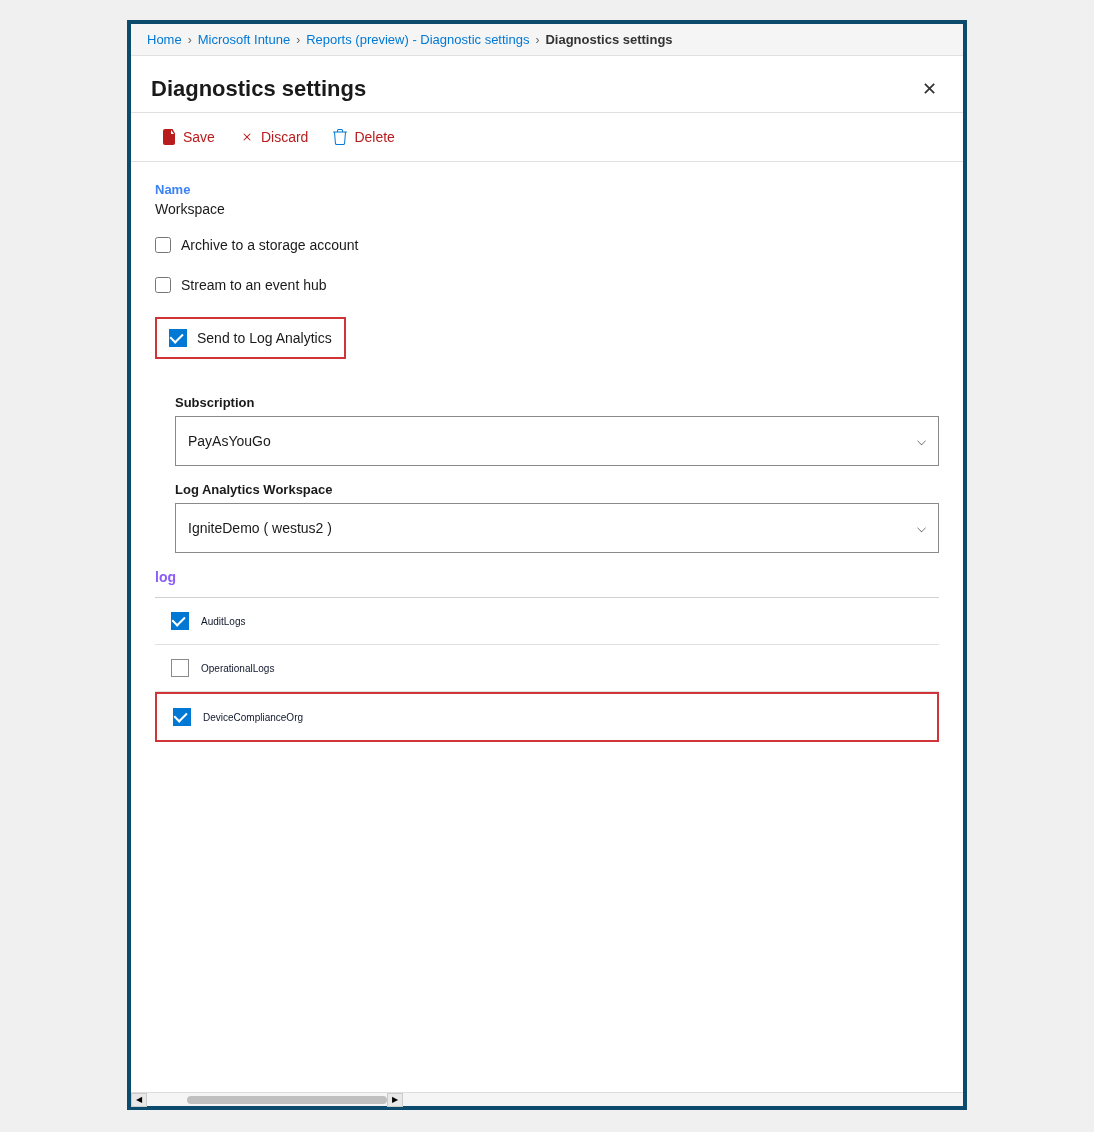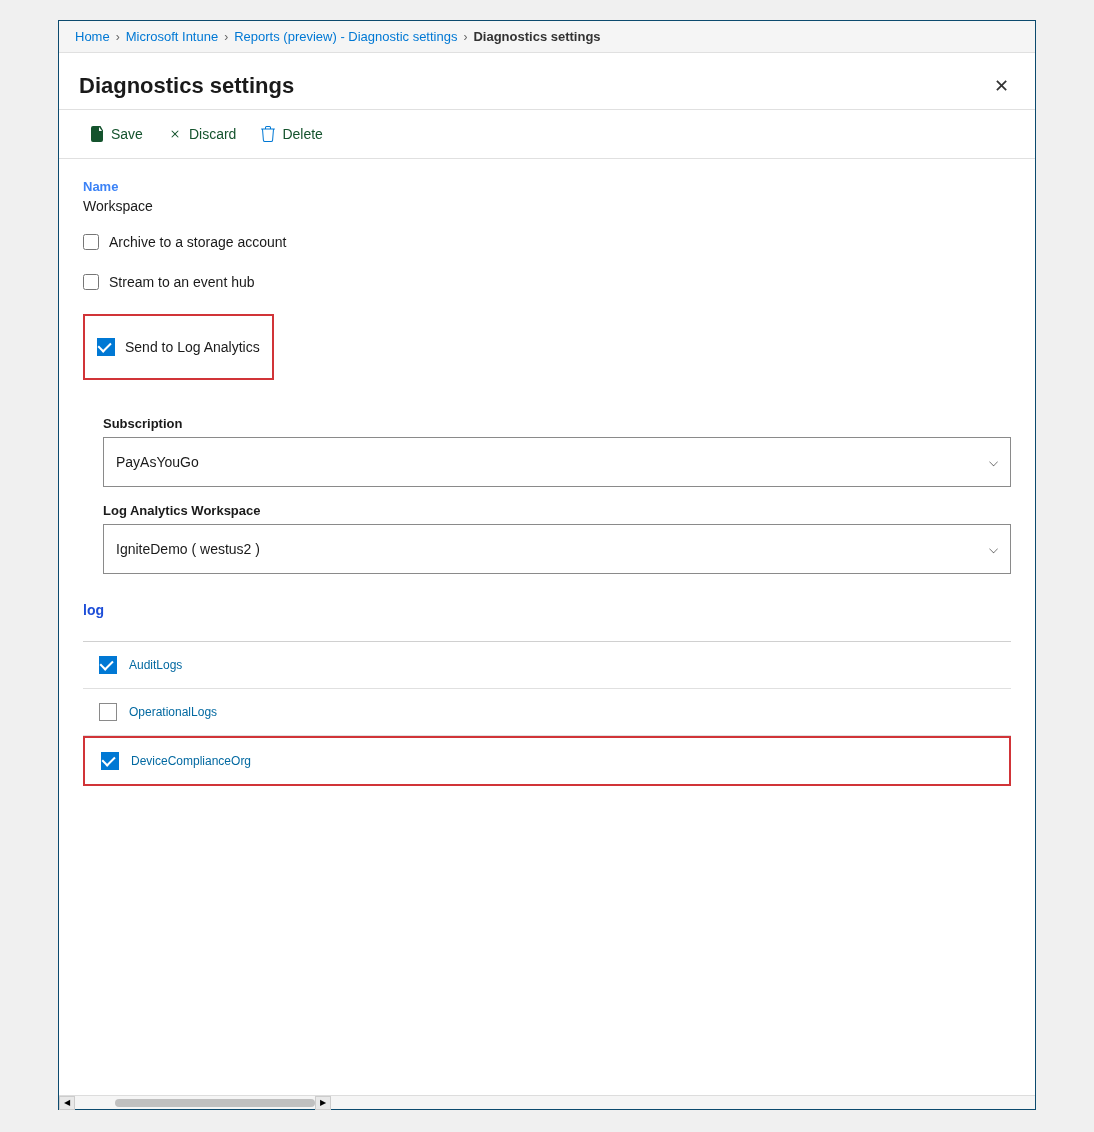--- a/index.html
+++ b/index.html
@@ -7,22 +7,22 @@
       font-family: 'Segoe UI', Arial, sans-serif;
       background: #f0f0f0;
       display: flex;
       justify-content: center;
       align-items: flex-start;
       min-height: 1132px;
       padding: 20px;
     }
     .panel {
       background: #ffffff;
-      border: 1px solid #0c4a6e;
-      width: 978px;
+      border: 4px solid #0c4a6e;
+      width: 840px;
       min-height: 1090px;
       position: relative;
     }
     .breadcrumb-bar {
       background: #f5f5f5;
       border-bottom: 1px solid #e0e0e0;
       padding: 8px 16px;
       display: flex;
       align-items: center;
       gap: 6px;
@@ -68,21 +68,21 @@
       border-bottom: 1px solid #e0e0e0;
     }
     .toolbar-btn {
       display: flex;
       align-items: flex-end;
       gap: 6px;
       background: none;
       border: none;
       cursor: pointer;
       font-size: 14px;
-      color: #14532d;
+      color: #b91c1c;
       padding: 6px 10px;
     }
     .toolbar-btn .icon-svg {
       width: 16px;
       height: 16px;
     }
     .content {
       padding: 20px 24px;
     }
     .field-label {
@@ -113,30 +113,30 @@
       height: 16px;
       cursor: pointer;
       accent-color: #0078d4;
     }
     .checkbox-label {
       font-size: 14px;
       color: #1a1a1a;
     }
     .send-to-log-section {
       border: 2px solid #d13438;
-      padding: 22px 12px;
+      padding: 10px 12px;
       display: inline-flex;
       align-items: center;
       gap: 10px;
       margin-bottom: 20px;
       cursor: pointer;
     }
     .subsection {
       margin-left: 20px;
-      margin-bottom: 28px;
+      margin-bottom: 16px;
     }
     .sublabel {
       font-size: 13px;
       font-weight: 600;
       color: #1a1a1a;
       margin-bottom: 6px;
     }
     .dropdown {
       width: 100%;
       max-width: 940px;
@@ -154,44 +154,44 @@
     .dropdown-arrow {
       font-size: 12px;
       color: #333;
     }
     .log-section {
       margin-top: 8px;
     }
     .log-section-header {
       font-size: 14px;
       font-weight: 700;
-      color: #1d4ed8;
-      margin-bottom: 15px;
+      color: #8b5cf6;
+      margin-bottom: 4px;
       padding-bottom: 8px;
     }
     .log-divider {
       border: none;
       border-top: 1px solid #d0d0d0;
       margin: 0 0 0 0;
     }
     .log-item {
       display: flex;
       align-items: center;
       gap: 12px;
       padding: 14px 16px;
       border-bottom: 1px solid #e0e0e0;
     }
     .log-item.highlighted {
       border: 2px solid #d13438;
       margin: 0 0;
       border-bottom: 2px solid #d13438;
     }
     .log-item-label {
-      font-size: 12px;
-      color: #0369a1;
+      font-size: 10px;
+      color: #0f172a;
     }
     .checkbox-blue {
       width: 18px;
       height: 18px;
       background: #0078d4;
       border: 1px solid #0078d4;
       display: flex;
       align-items: center;
       justify-content: center;
       flex-shrink: 0;

